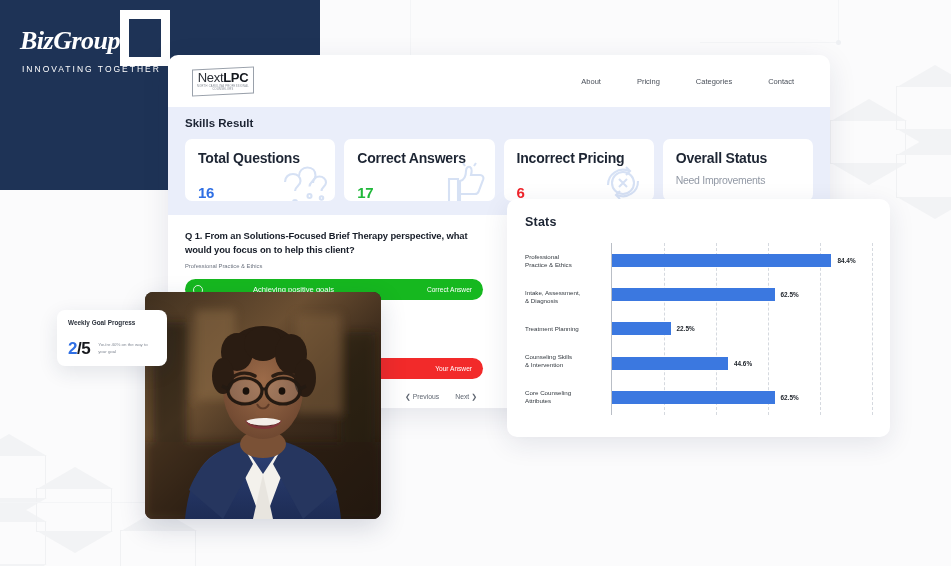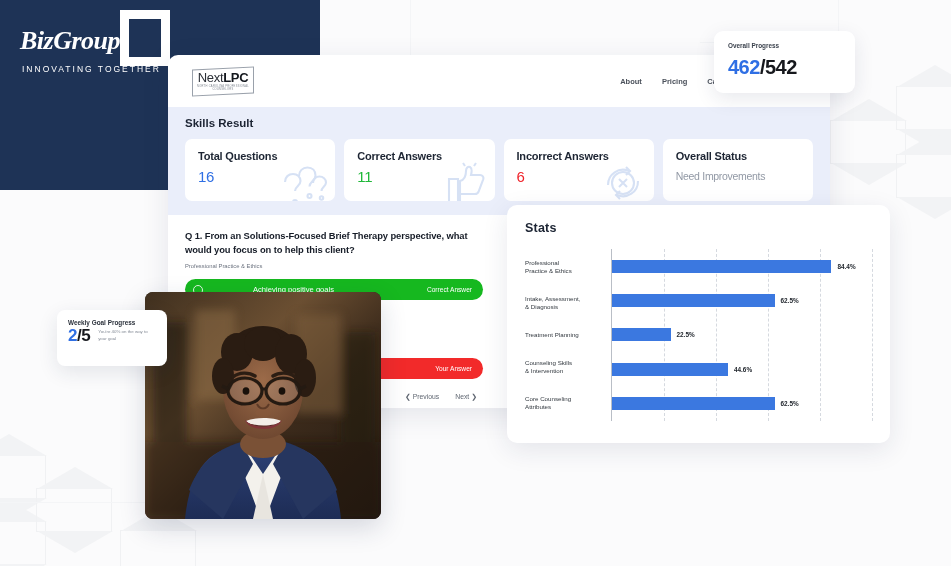--- a/index.html
+++ b/index.html
@@ -112,23 +112,22 @@
     justify-content: center;
   }
   .nextlpc-inner { transform: skewY(3deg); text-align: center; line-height: 1; }
   .nl-top { font-size: 13px; color: #2b2f36; letter-spacing: -0.3px; }
   .nl-top b { color: #14181e; }
   .nl-sub { font-size: 2.6px; letter-spacing: 0.3px; color: #7c838d; margin-top: 2px; }
 
   .nav-links {
     margin-left: auto;
     display: flex;
-    gap: 20px;
+    gap: 36px;
     padding-right: 12px;
-    font-weight: bold;
   }
   .nav-links span {
     font-size: 7.5px;
     color: #4a505a;
   }
 
   
   .result-band {
     background: #eaeefa;
     padding: 10px 17px 14px 17px;
@@ -146,29 +145,29 @@
   .res-card {
     position: relative;
     flex: 1;
     height: 62px;
     background: #ffffff;
     border-radius: 7px;
     padding: 11px 13px;
     overflow: hidden;
   }
   .res-label {
-    font-size: 11px;
+    font-size: 14px;
     font-weight: 700;
     color: #1d2533;
     letter-spacing: -0.2px;
   }
   .res-value {
-    margin-top: 6px;
+    margin-top: 18px;
     font-size: 15px;
-    font-weight: 400;
+    font-weight: 700;
     letter-spacing: -0.3px;
   }
   .res-value.blue { color: #2f6fe4; }
   .res-value.green { color: #20b83a; }
   .res-value.red { color: #f0242b; }
   .res-value.muted { font-size: 10.5px; font-weight: 400; color: #9299a5; margin-top: 8px; }
   .res-deco {
     position: absolute;
     right: 6px; bottom: -8px;
     opacity: 0.85;
@@ -221,21 +220,21 @@
     gap: 16px;
     padding-right: 6px;
   }
   .pager span { font-size: 6.8px; color: #5f6671; }
   .pager .next { color: #2f6fe4; }
   .pager .chev { font-size: 7px; }
 
   
   .stats-card {
     position: absolute;
-    left: 507px; top: 205px;
+    left: 507px; top: 199px;
     width: 383px; height: 238px;
     background: #ffffff;
     border-radius: 10px;
     box-shadow: 0 7px 26px rgba(27,44,77,0.10);
     padding: 16px 18px 14px 18px;
   }
   .stats-title {
     font-size: 12.5px;
     font-weight: 700;
     color: #1c2433;
@@ -323,21 +322,21 @@
     background: #ffffff;
     border-radius: 8px;
     box-shadow: 0 6px 20px rgba(27,44,77,0.11);
     padding: 9px 11px;
   }
   .wc-label {
     font-size: 6.4px;
     font-weight: 700;
     color: #2b313b;
   }
-  .wc-row { display: flex; align-items: center; margin-top: 0; gap: 8px; }
+  .wc-row { display: flex; align-items: center; margin-top: 13px; gap: 8px; }
   .wc-value { font-size: 17px; font-weight: 700; color: #16181d; letter-spacing: -0.5px; }
   .wc-value em { font-style: normal; color: #2f6fe4; }
   .wc-note { font-size: 4.4px; line-height: 1.5; color: #838a95; }
 
   
   .photo {
     position: absolute;
     left: 145px; top: 292px;
     width: 236px; height: 227px;
     border-radius: 8px;
@@ -409,32 +408,32 @@
               <path d="M22 13c0-5 3.5-8.5 8.5-8.5S38.5 8 38.5 12.5c0 5.5-6 6-6 11"></path>
               <circle cx="32.5" cy="33" r="2"></circle>
               <path d="M36 20c0-4 3-6.5 6.5-6.5S49 16 49 19.5c0 4-4.5 4.5-4.5 8.5"></path>
               <circle cx="44.5" cy="35" r="1.7"></circle>
             </svg>
           </div>
         </div>
 
         <div class="res-card">
           <div class="res-label">Correct Answers</div>
-          <div class="res-value green">11</div>
+          <div class="res-value green">17</div>
           <div class="res-deco">
             <svg width="46" height="44" viewBox="0 0 46 44" fill="none" stroke="#cfdcf3" stroke-width="2.1">
               <path d="M6 18h9v24H6z"></path>
               <path d="M17 42V20c4-1 6-5 6-10 0-3 2-5 4-4s2 4 1 8h9c2.5 0 4 2 3.2 4.3l-4.5 12c-.6 1.6-2 2.7-3.8 2.7H17z"></path>
               <path d="M26 2v-0M31 5l2-3M22 5l-2-3"></path>
             </svg>
           </div>
         </div>
 
         <div class="res-card">
-          <div class="res-label">Incorrect Answers</div>
+          <div class="res-label">Incorrect Pricing</div>
           <div class="res-value red">6</div>
           <div class="res-deco">
             <svg width="50" height="46" viewBox="0 0 50 46" fill="none" stroke="#cfdcf3" stroke-width="2.1">
               <circle cx="25" cy="24" r="11"></circle>
               <path d="M21 20l8 8M29 20l-8 8"></path>
               <path d="M10 26a15 15 0 0 1 21-14"></path>
               <path d="M40 22a15 15 0 0 1-21 14"></path>
               <path d="M28 8l4 4-4 4M22 40l-4-4 4-4"></path>
             </svg>
           </div>
@@ -511,24 +510,20 @@
           </div>
           <div class="bar-row">
             <div class="bar" style="width: 62.5%; background: rgb(59, 120, 224);"></div>
             <div class="bar-val">62.5%</div>
           </div>
         </div>
       </div>
     </div>
   </div>
 
-  <div class="progress-card">
-    <div class="pc-label">Overall Progress</div>
-    <div class="pc-value"><em>462</em><span>/</span><span>542</span></div>
-  </div>
 
   <div class="photo">
     <svg width="236" height="227" viewBox="0 0 236 227">
       <defs>
         <linearGradient id="bgblur" x1="0" y1="0" x2="1" y2="1">
           <stop offset="0%" stop-color="#40301f"></stop>
           <stop offset="35%" stop-color="#6b4f32"></stop>
           <stop offset="60%" stop-color="#3b2a1b"></stop>
           <stop offset="100%" stop-color="#241a11"></stop>
         </linearGradient>

